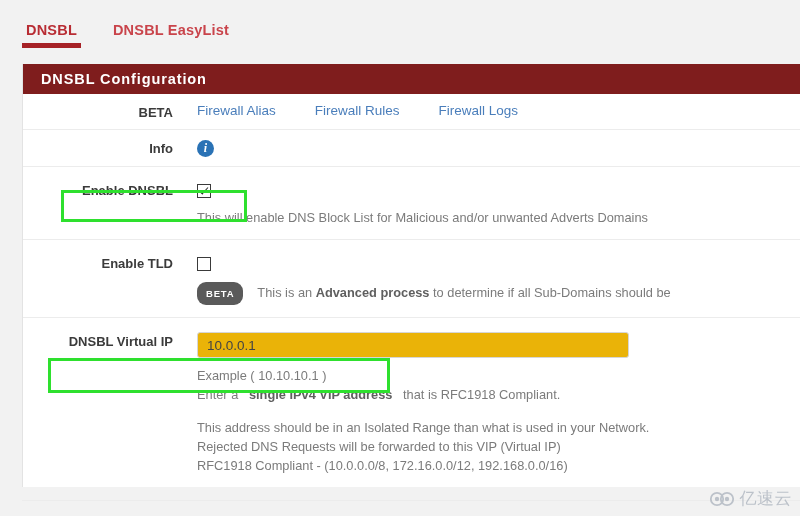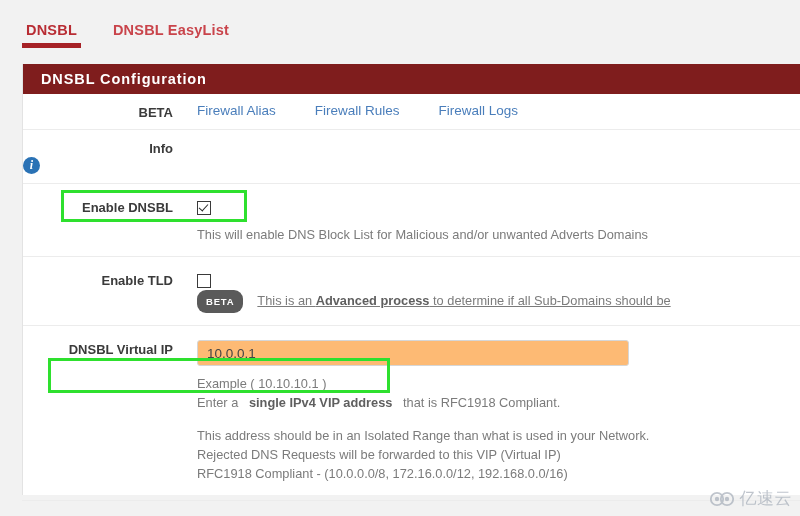--- a/index.html
+++ b/index.html
@@ -108,21 +108,21 @@
   .row-links { padding-top: 9px; padding-bottom: 9px; }
   .links-wrap { display: flex; gap: 39px; }
   .link {
     color: #4a7ebb;
     font-size: 13.5px;
     cursor: pointer;
     white-space: nowrap;
   }
 
   
-  .row-info { padding-top: 9px; padding-bottom: 9px; flex-direction: column; }
+  .row-info { padding-top: 9px; padding-bottom: 9px; }
 
   .info-icon {
     display: inline-block;
     width: 17px;
     height: 17px;
     border-radius: 50%;
     background: #2a72b5;
     color: #fff;
     font-family: "Liberation Serif", serif;
     font-weight: bold;
@@ -187,21 +187,21 @@
   .textinput {
     width: 432px;
     height: 26px;
     border: 1px solid #d6d6d6;
     border-radius: 3px;
     font-size: 13.5px;
     color: #444;
     padding: 0 9px;
     box-sizing: border-box;
     font-family: "Liberation Sans", sans-serif;
-    background: #fdba74;
+    background: #eab308;
     outline: none;
   }
 
   
   .greenbox {
     position: absolute;
     border: 3px solid #2ee02e;
     box-sizing: border-box;
     pointer-events: none;
     z-index: 5;
@@ -286,21 +286,21 @@
       <div class="helptext" style="margin-top:9px;">
         <span>This will enable DNS Block List for Malicious and/or unwanted Adverts Domains</span>
       </div>
     </div>
   </div>
 
   <div class="row" style="padding-top:14px;padding-bottom:12px;">
     <div class="label-col">Enable TLD</div>
     <div class="field-col">
       <span class="cbox"></span>
-      <div class="helptext" style="margin-top:1px;text-decoration:underline;">
+      <div class="helptext" style="margin-top:10px;">
         <span class="beta">BETA</span><span>This is an </span><b>Advanced process</b><span> to determine if all Sub-Domains should be</span>
       </div>
     </div>
   </div>
 
   <div class="row" style="padding-top:14px;padding-bottom:12px;border-bottom:none;">
     <div class="label-col">DNSBL Virtual IP</div>
     <div class="field-col">
       <input class="textinput" type="text" value="10.0.0.1" style="">
       <div class="helptext" style="margin-top:8px;">

